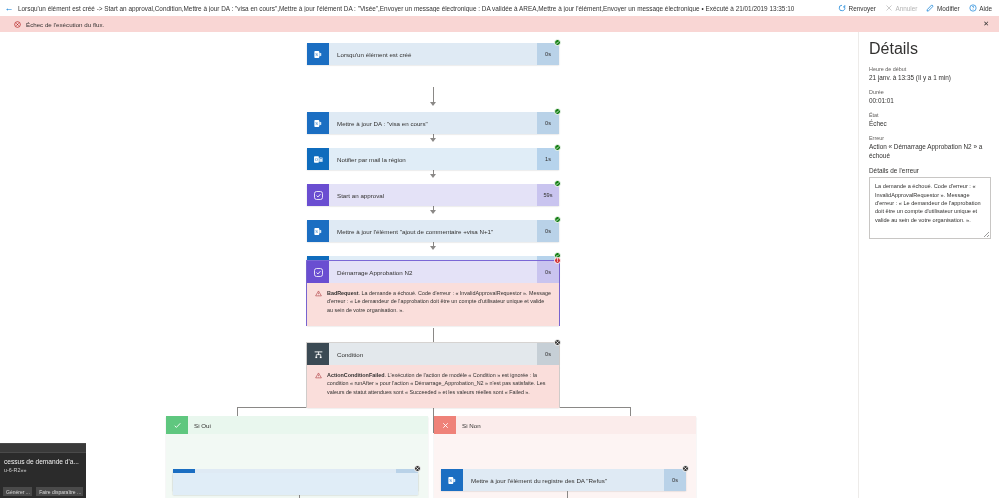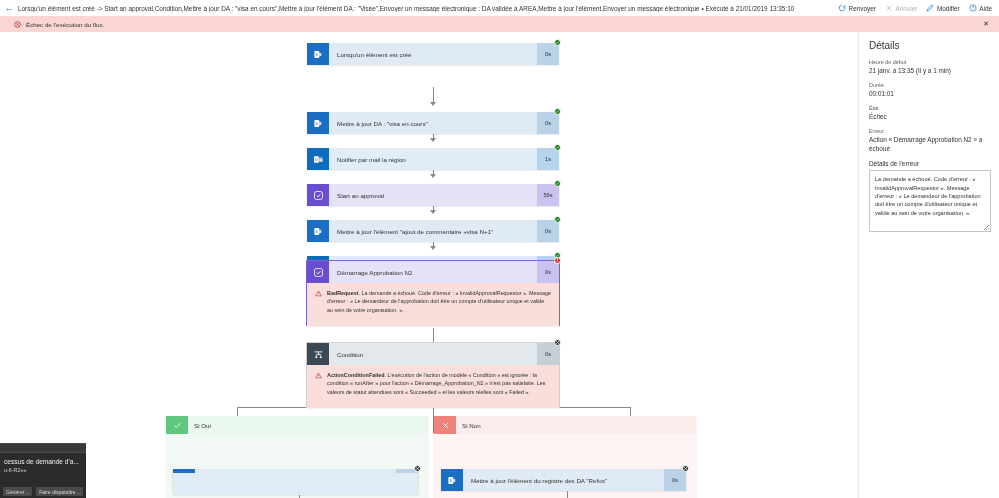--- a/index.html
+++ b/index.html
@@ -53,21 +53,21 @@
     position: absolute; top: 32px; left: 0; width: 858px; height: 466px;
     background: #ffffff; overflow: hidden;
   }
 
   
   .details {
     position: absolute; top: 32px; left: 858px; width: 141px; height: 466px;
     background: #ffffff; border-left: 1px solid #edebe9;
     padding: 8px 8px 0 10px;
   }
-  .details h2 { margin: 0 0 8px 0; font-size: 10px; font-weight: 400; color: #323130; }
+  .details h2 { margin: 0 0 8px 0; font-size: 16px; font-weight: 400; color: #323130; }
   .d-label { font-size: 5.4px; color: #605e5c; margin-bottom: 1.5px; }
   .d-value { font-size: 6.4px; color: #323130; margin-bottom: 7px; line-height: 1.35; }
   .d-section-title { font-size: 6.4px; color: #323130; margin: 2px 0 3px 0; }
   .err-box {
     border: 1px solid #c8c6c4; background: #fff;
     font-size: 5.6px; color: #323130; line-height: 1.5;
     padding: 4px 5px; height: 62px; overflow: hidden;
     position: relative; resize: none;
   }
   .err-box::after {

